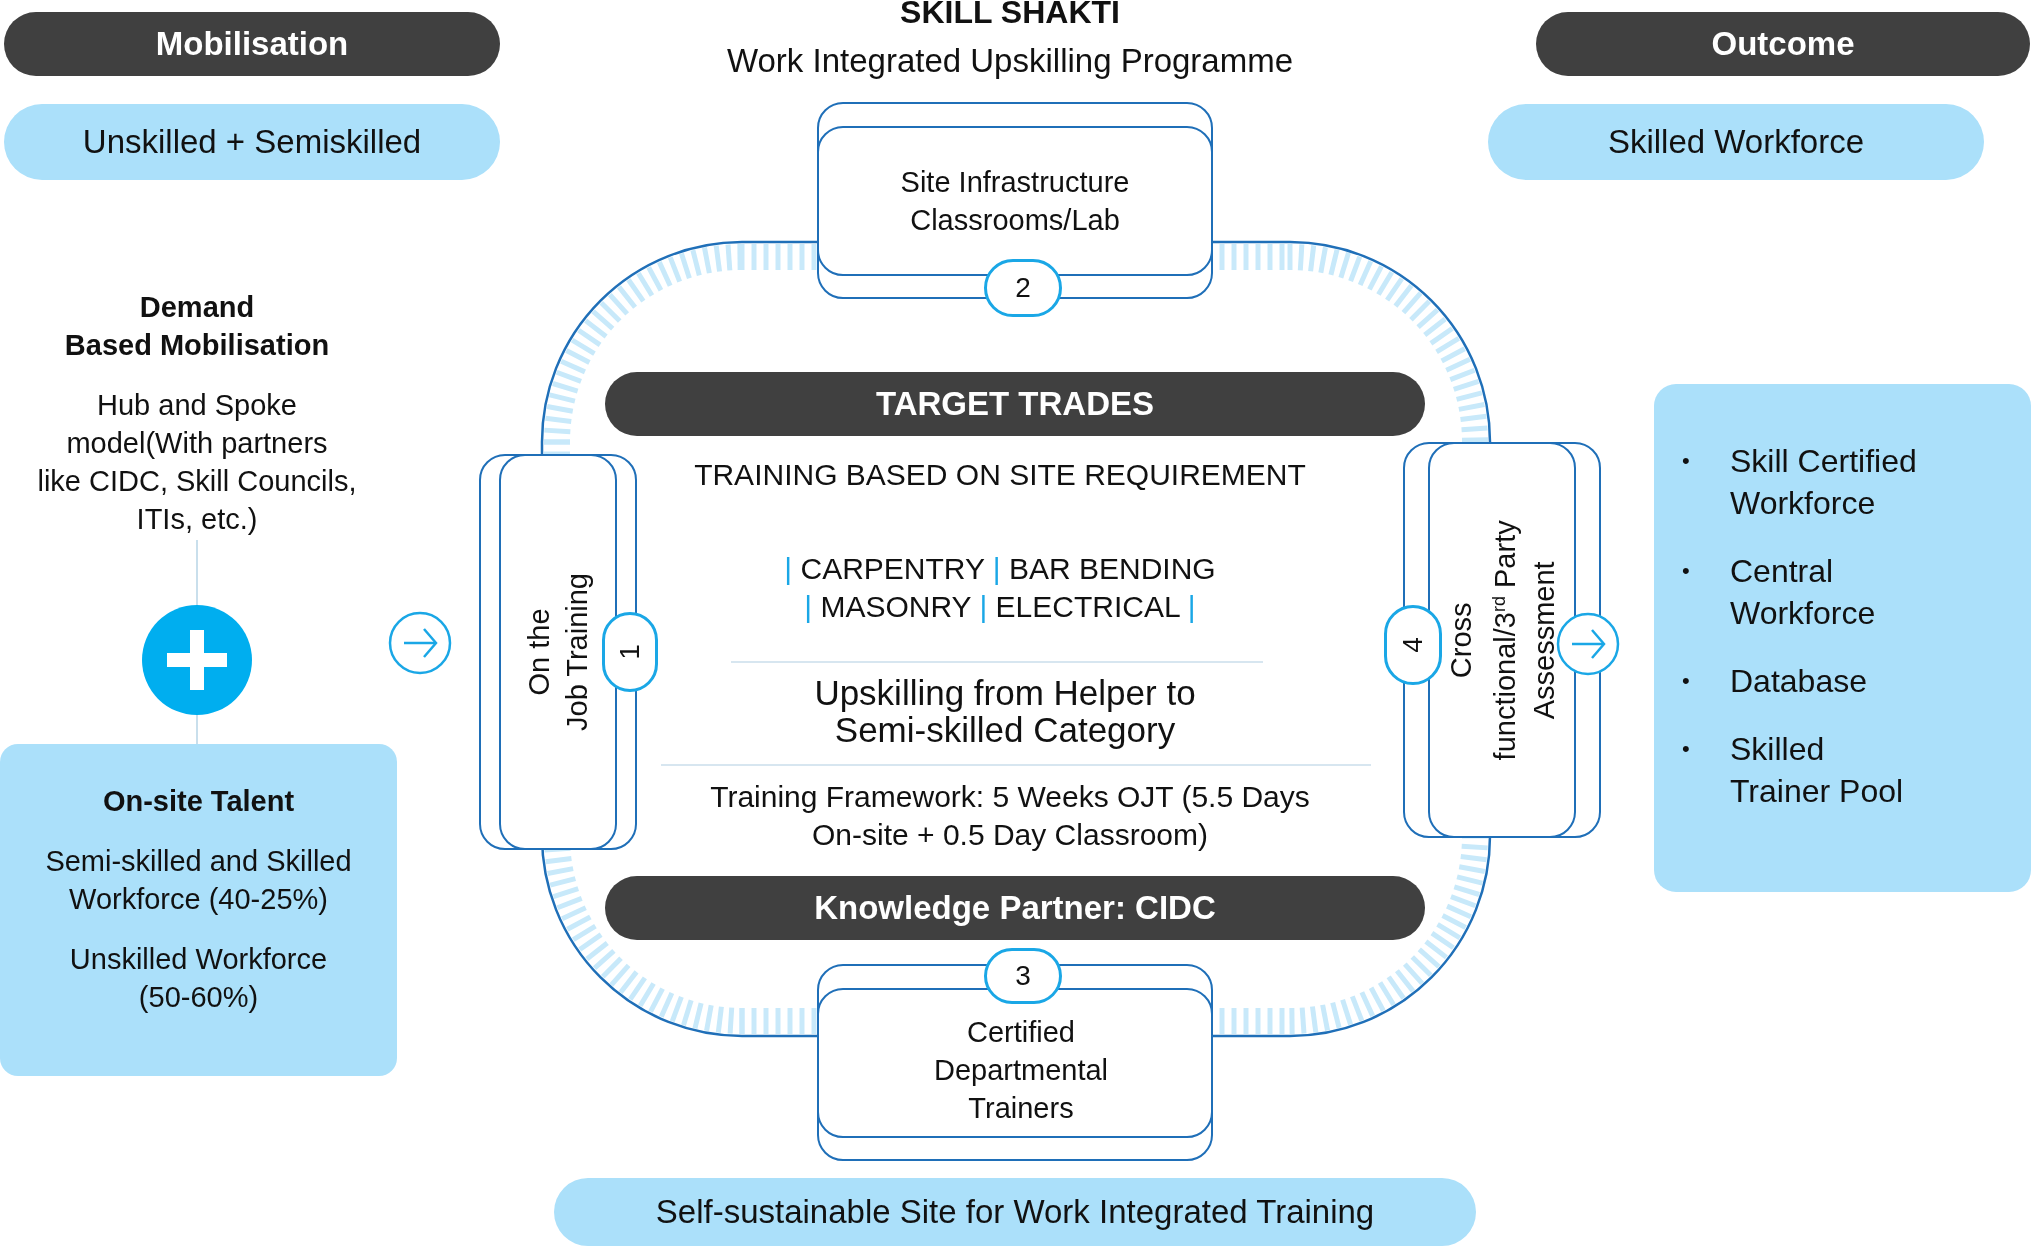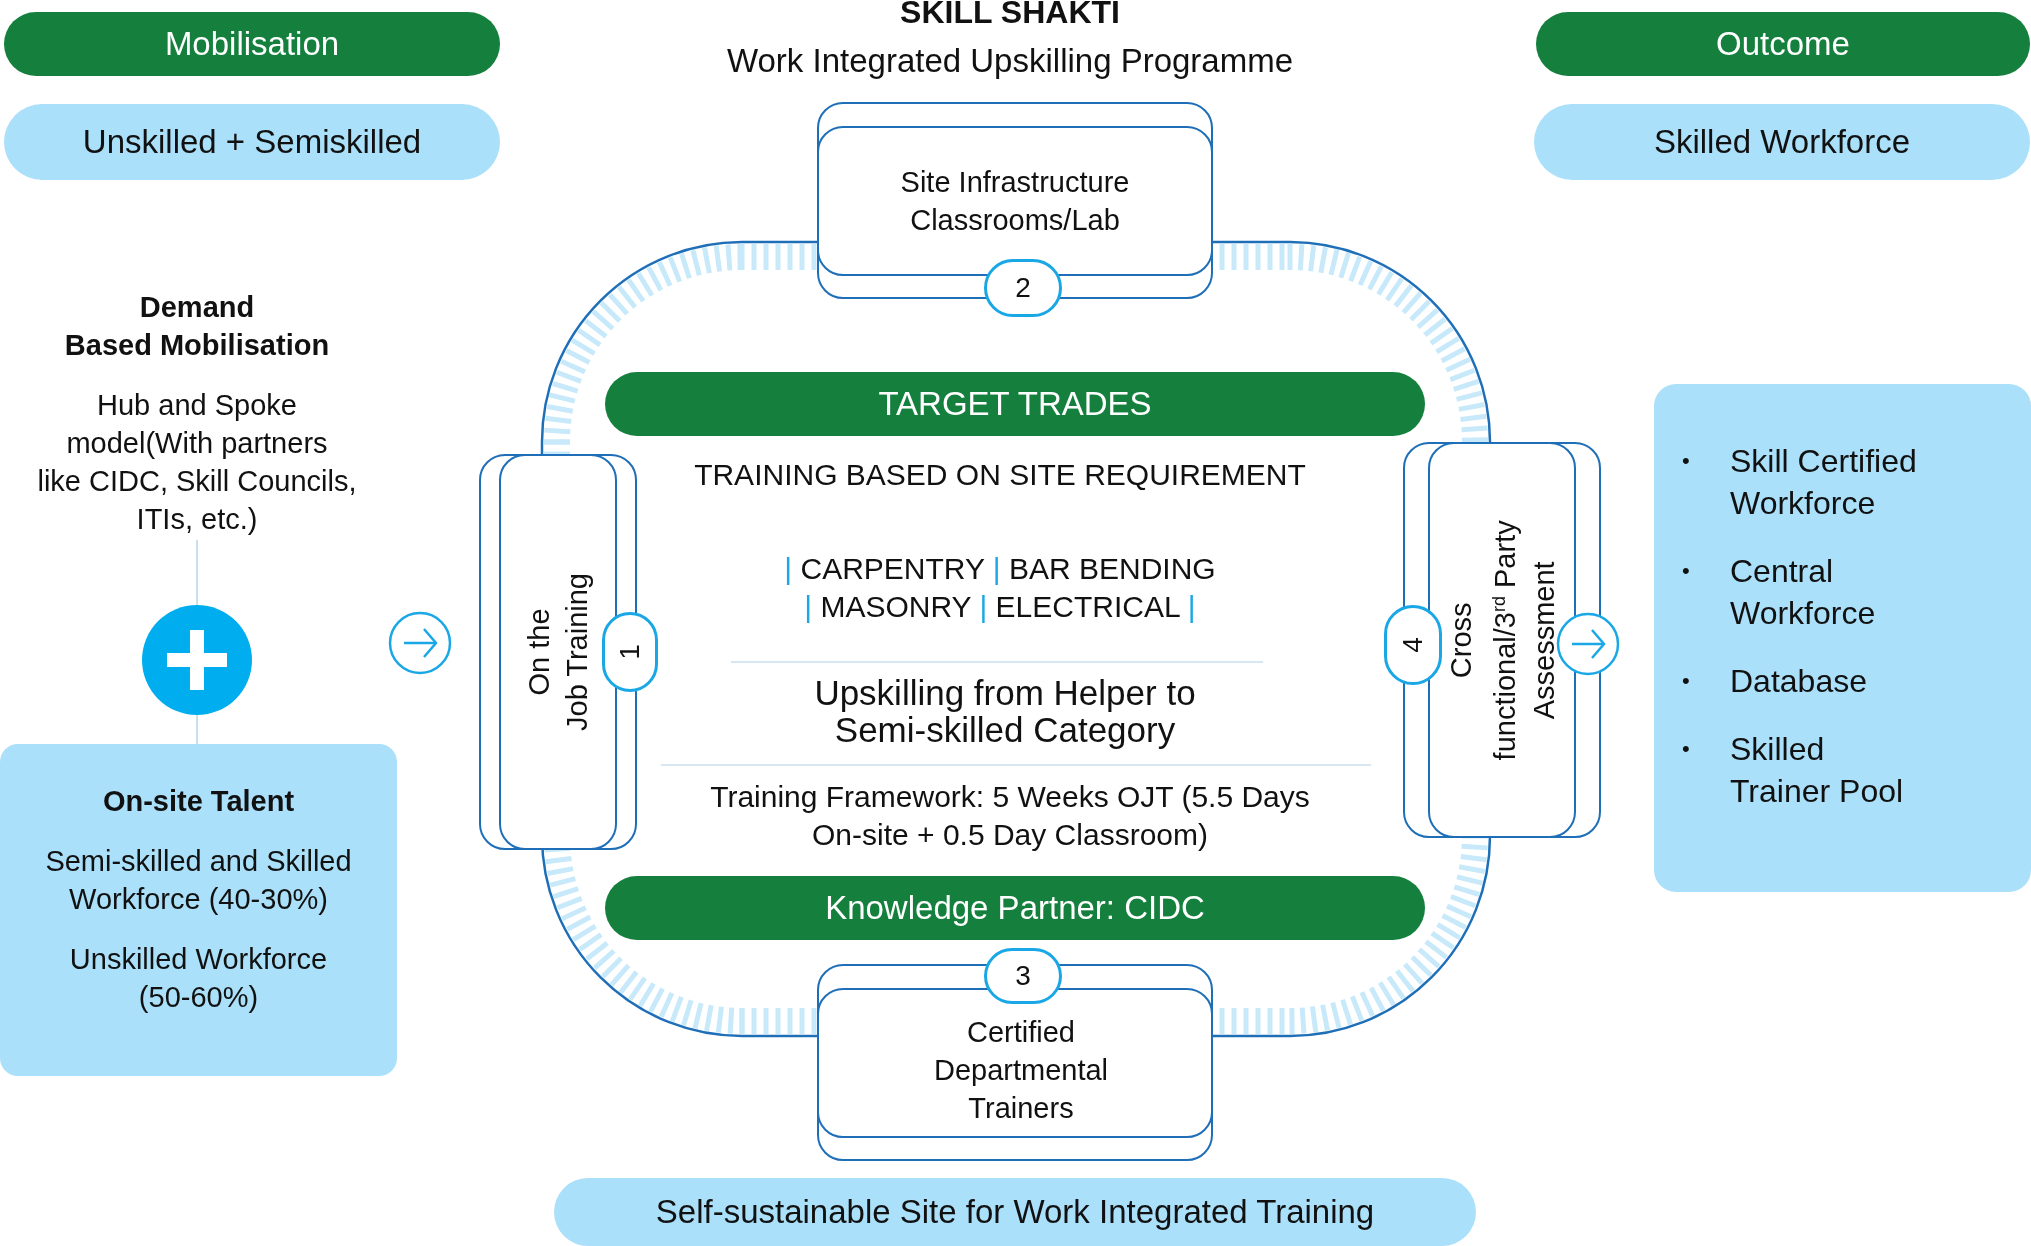--- a/index.html
+++ b/index.html
@@ -1,20 +1,20 @@
 <!DOCTYPE html>
 <html><head>
 <meta charset="utf-8">
 <style>
   html, body { margin: 0; padding: 0; background: #ffffff; }
   body { width: 2031px; height: 1246px; position: relative; overflow: hidden;
          font-family: "Liberation Sans", "DejaVu Sans", sans-serif; color: #111; }
   .abs { position: absolute; }
-  .pill-dark { background: #15803d; color: #fff; border-radius: 34px;
-               display: flex; align-items: center; justify-content: center; }
+  .pill-dark { background: #404040; color: #fff; border-radius: 34px;
+               display: flex; align-items: center; justify-content: center; font-weight: bold; }
   .pill-light { background: #abe0fa; color: #111; border-radius: 40px;
                 display: flex; align-items: center; justify-content: center; }
   .center-text { text-align: center; }
   .box-outer { border: 2.5px solid #1f6fb8; border-radius: 26px; background: #fff; box-sizing: border-box; }
   .box-inner { border: 2.5px solid #1f6fb8; border-radius: 26px; background: #fff; box-sizing: border-box;
                display: flex; align-items: center; justify-content: center; text-align: center; }
   .badge { border: 3px solid #1aa7e6; background: #fff; box-sizing: border-box;
            display: flex; align-items: center; justify-content: center; font-size: 28px; }
   .divider { height: 2px; background: #d7e6f0; }
   .pipe { color: #1aa7e6; }
@@ -305,21 +305,21 @@
 <div class="abs pill-dark" style="left:4px;top:12px;width:496px;height:64px;font-size:33px;">
   <span>Mobilisation</span>
 </div>
 <div class="abs pill-light" style="left:4px;top:104px;width:496px;height:76px;font-size:33px;">
   <span>Unskilled + Semiskilled</span>
 </div>
 
 <div class="abs pill-dark" style="left:1536px;top:12px;width:494px;height:64px;font-size:33px;">
   <span>Outcome</span>
 </div>
-<div class="abs pill-light" style="left:1534px;top:104px;width:496px;height:76px;font-size:33px;">
+<div class="abs pill-light" style="left:1488px;top:104px;width:496px;height:76px;font-size:33px;">
   <span>Skilled Workforce</span>
 </div>
 
 <div class="abs center-text" style="left:0;top:288px;width:394px;font-size:29px;font-weight:bold;line-height:38px;">
   <div>Demand</div>
   <div>Based Mobilisation</div>
 </div>
 <div class="abs center-text" style="left:0;top:386px;width:394px;font-size:29px;line-height:38px;">
   <div>Hub and Spoke</div>
   <div>model(With partners</div>
@@ -328,21 +328,21 @@
 </div>
 
 <div class="abs" style="left:142px;top:605px;width:110px;height:110px;border-radius:50%;background:#00aeef;">
   <div style="position:absolute;left:48px;top:25px;width:14px;height:60px;background:#fff;"></div>
   <div style="position:absolute;left:25px;top:48px;width:60px;height:14px;background:#fff;"></div>
 </div>
 
 <div class="abs center-text" style="left:0;top:744px;width:397px;height:332px;background:#abe0fa;border-radius:18px;box-sizing:border-box;padding-top:38px;font-size:29px;line-height:38px;">
   <div style="font-weight:bold;margin-bottom:22px;">On-site Talent</div>
   <div>Semi-skilled and Skilled</div>
-  <div style="margin-bottom:22px;">Workforce (40-30%)</div>
+  <div style="margin-bottom:22px;">Workforce (40-25%)</div>
   <div>Unskilled Workforce</div>
   <div>(50-60%)</div>
 </div>
 
 <div class="abs" style="left:388px;top:611px;width:64px;height:64px;">
   <svg width="64" height="64" viewBox="0 0 64 64">
     <circle cx="32" cy="32" r="30" fill="#fff" stroke="#1aa7e6" stroke-width="2.5"></circle>
     <line x1="16" y1="32" x2="47" y2="32" stroke="#1aa7e6" stroke-width="2.5"></line>
     <polyline points="36,18 48,32 36,46" fill="none" stroke="#1aa7e6" stroke-width="2.5"></polyline>
   </svg>

